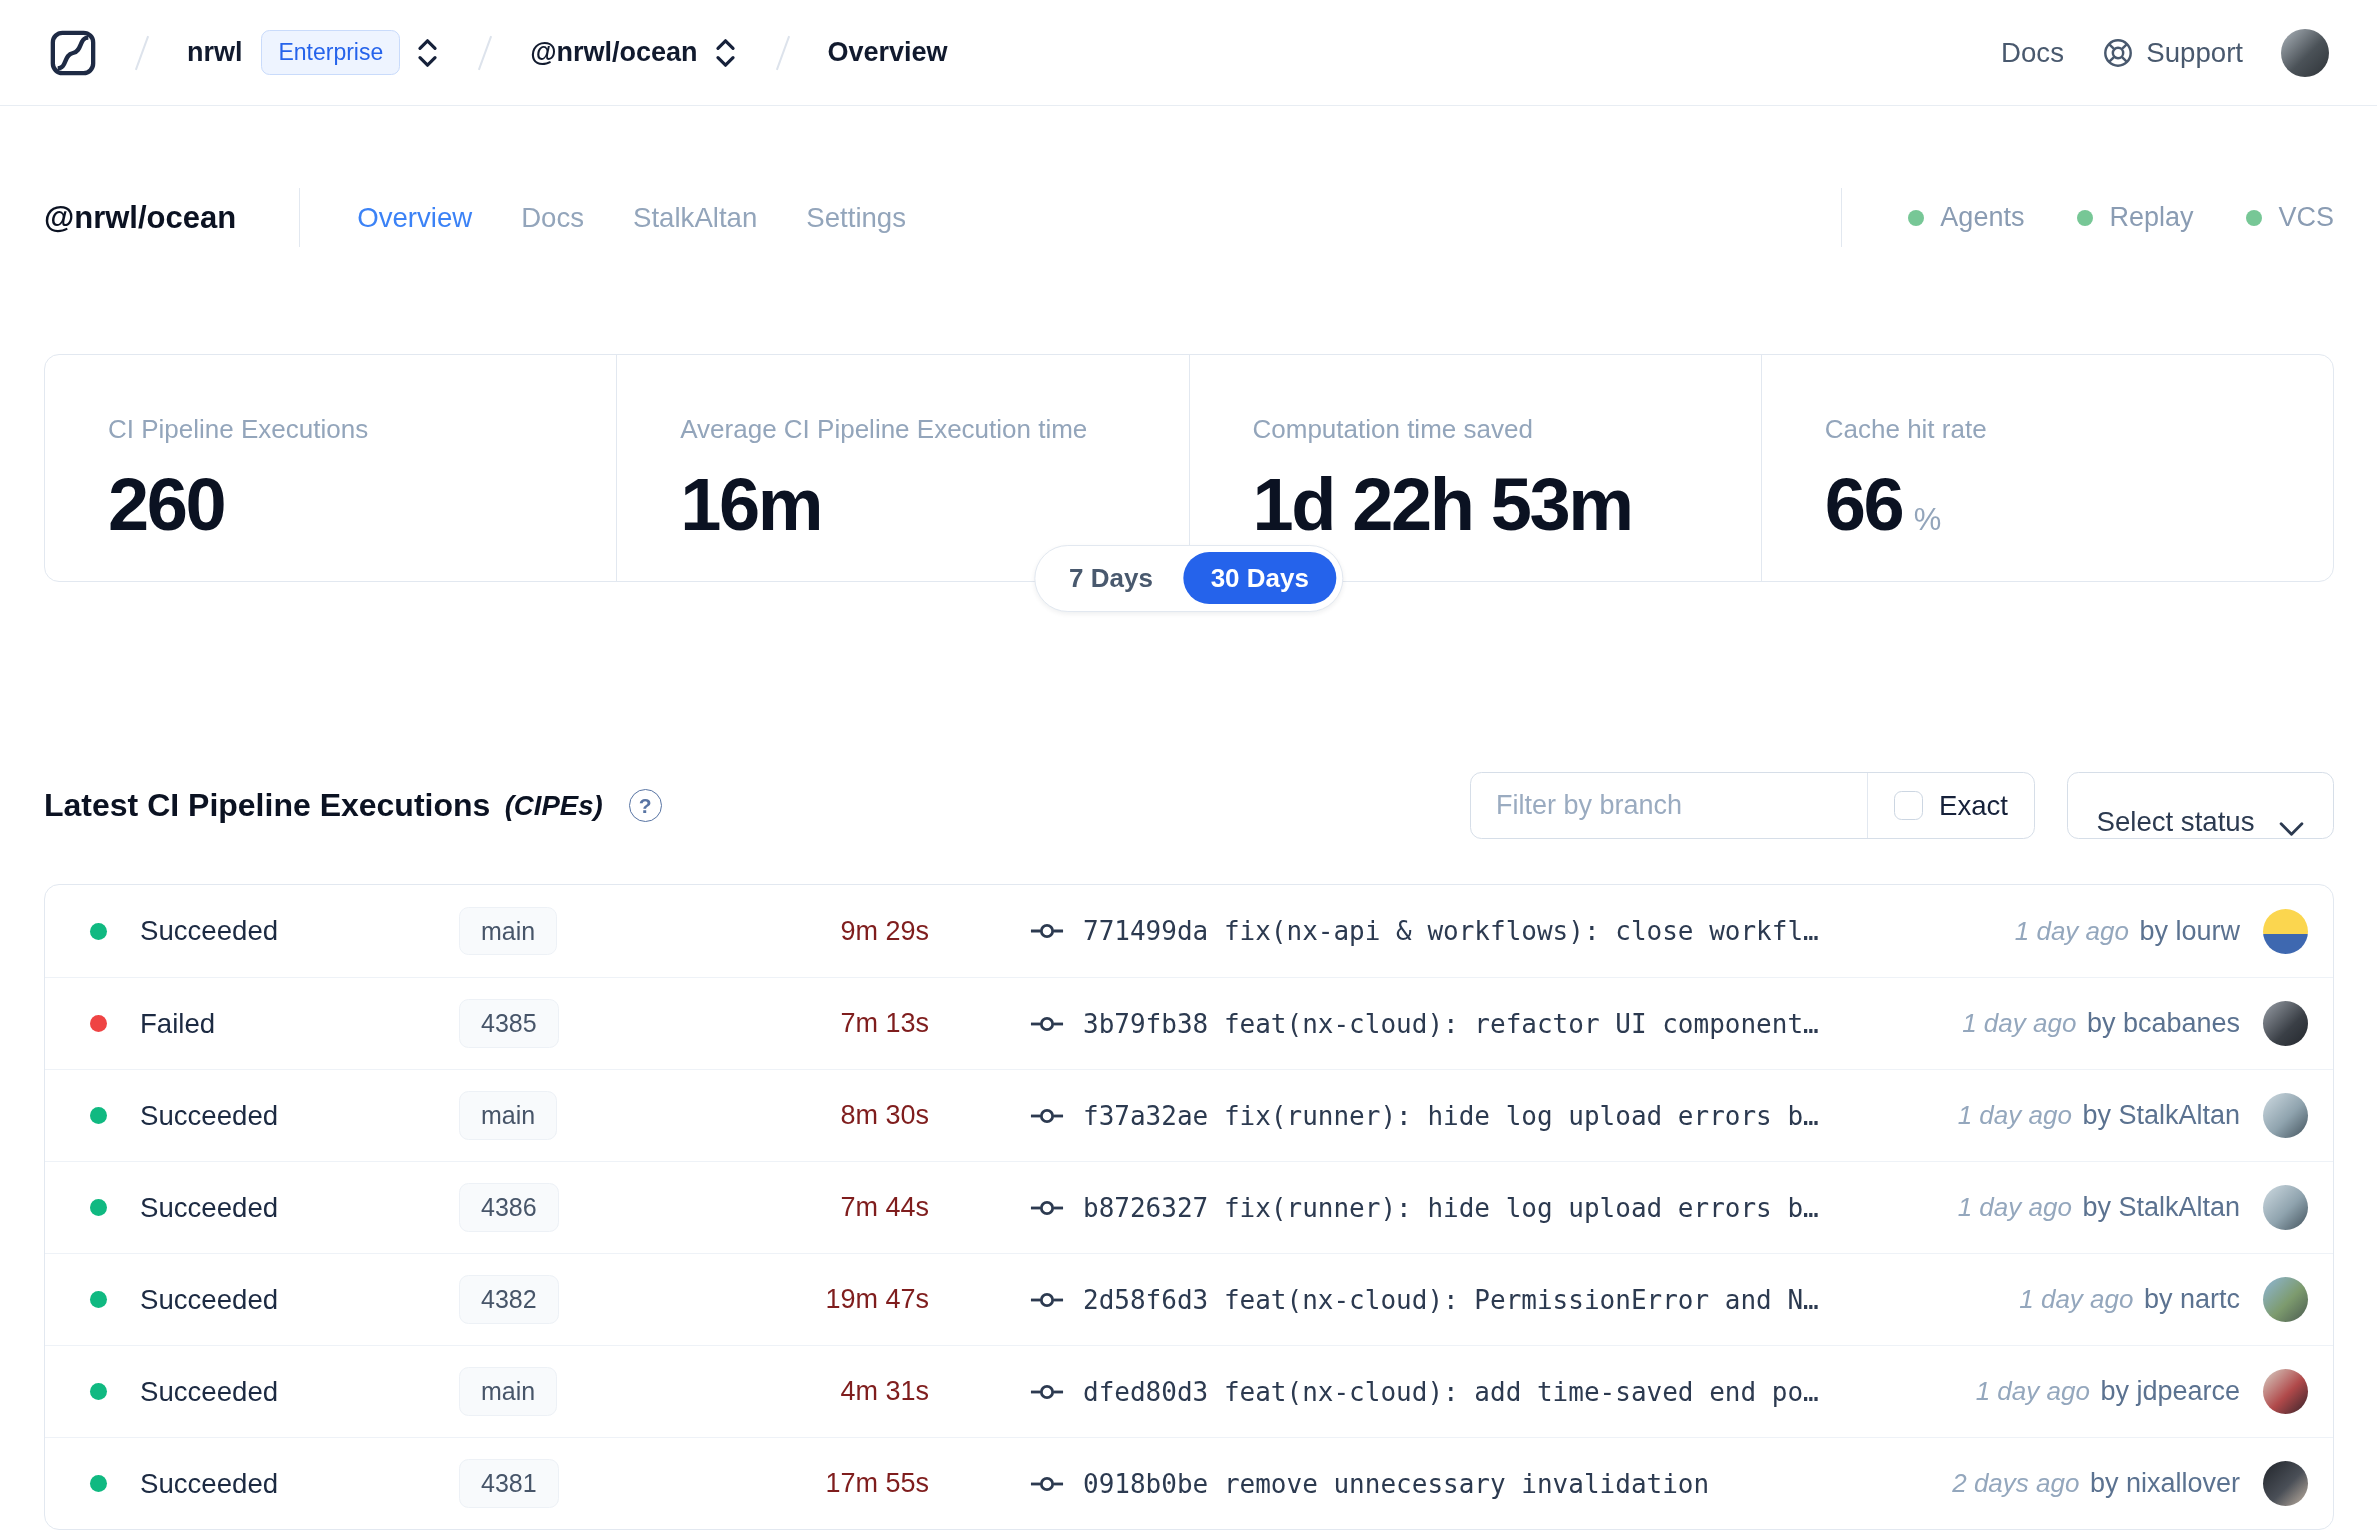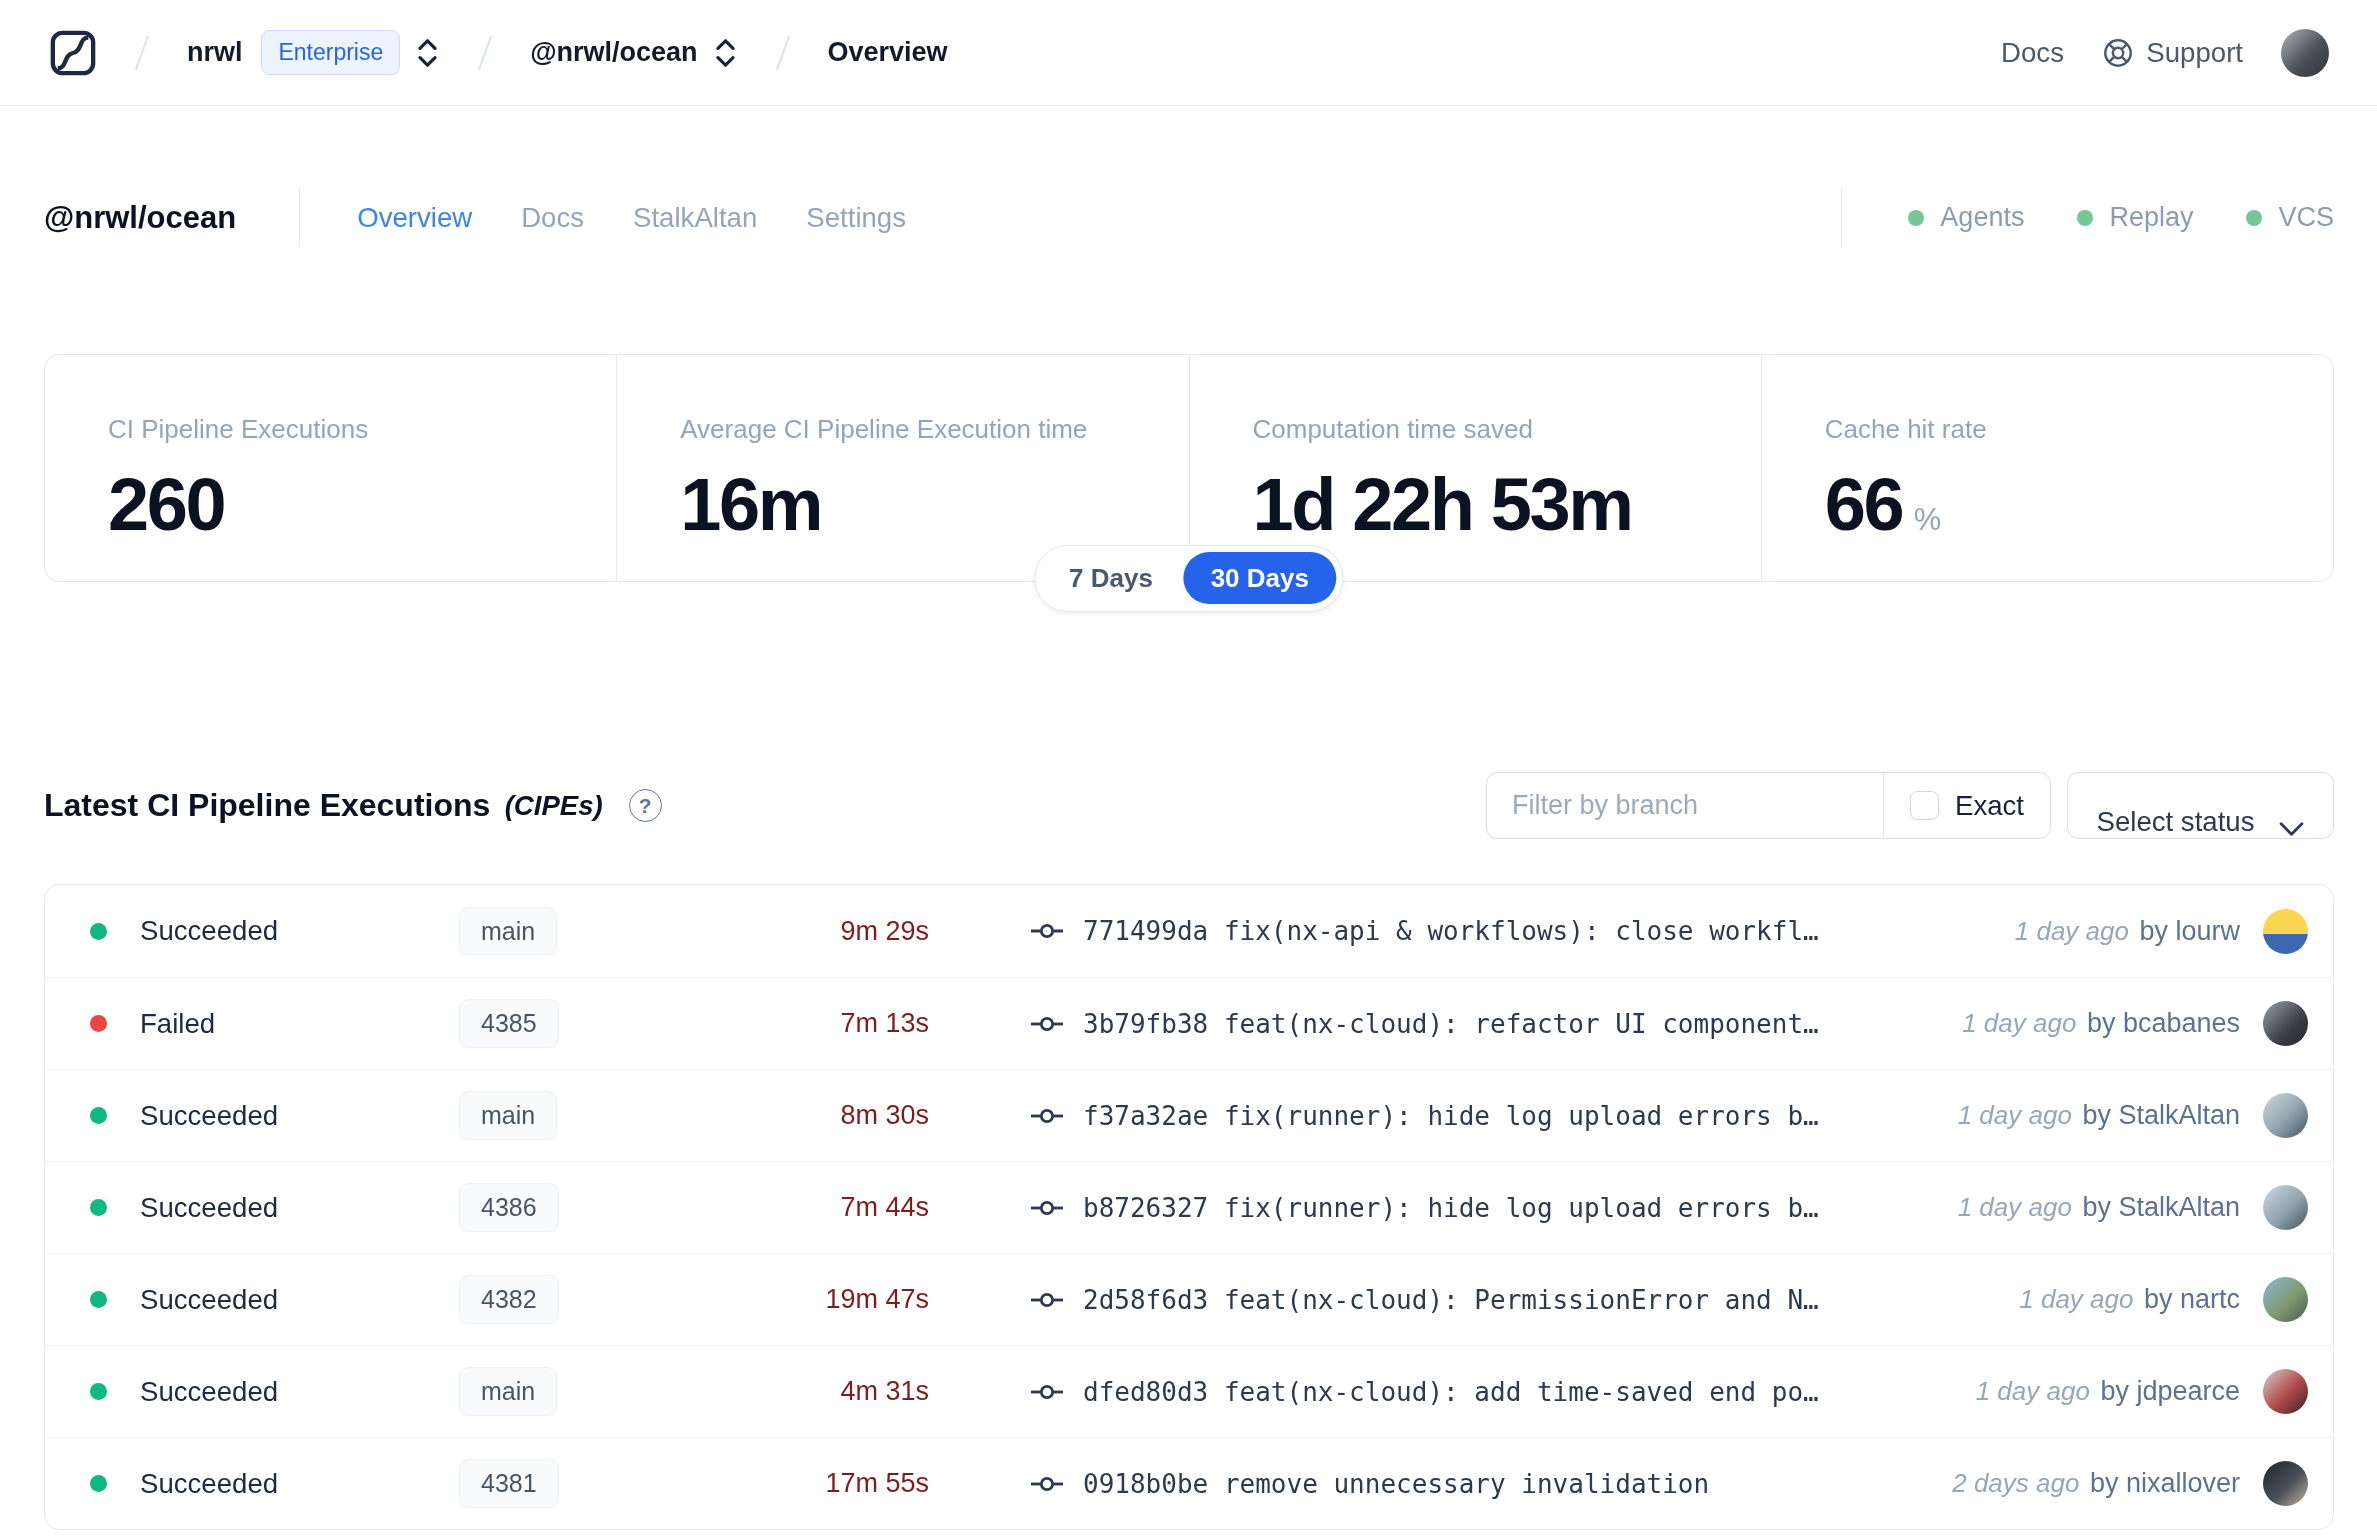--- a/index.html
+++ b/index.html
@@ -56,21 +56,21 @@
                 border-radius:950px; cursor:pointer; white-space:nowrap; }
   .toggle-opt.selected { background:#2563eb; color:#fff; }
 
   
   .section-row { margin-top:190px; display:flex; align-items:center; }
   .section-title { font-size:32px; font-weight:700; color:#0b1222; }
   .section-sub { font-size:27.6px; font-style:italic; font-weight:600; color:#0b1222; margin-left:14.3px; }
   .help { width:33px; height:33px; border-radius:50%; border:1.9px solid #5874a3; color:#5874a3;
     font-size:21px; font-weight:700; display:flex; align-items:center; justify-content:center;
     margin-left:26px; cursor:pointer; }
-  .filters { margin-left:auto; display:flex; align-items:center; gap:16px; }
+  .filters { margin-left:auto; display:flex; align-items:center; gap:32px; }
   .filter-box { display:flex; align-items:stretch; border:1px solid #d6dee8; border-radius:11.4px;
     height:67px; width:565px; background:#fff; overflow:hidden; }
   .filter-input { border:none; outline:none; flex:1; min-width:0; font-size:27px; padding:0 25px;
     color:#0f172a; font-family:inherit; background:transparent; }
   .filter-input::placeholder { color:#9aabc0; }
   .filter-div { width:1px; background:#e2e8f0; }
   .exact { display:flex; align-items:center; gap:16px; padding:0 26px; cursor:pointer; }
   .checkbox { width:29.5px; height:29.5px; border:1.9px solid #ccd6e2; border-radius:7.6px; background:#fff; flex:none; }
   .exact-label { font-size:27.6px; color:#16213a; }
   .select-btn { display:flex; align-items:flex-end; gap:23px; border:1px solid #d6dee8; border-radius:11.4px;

